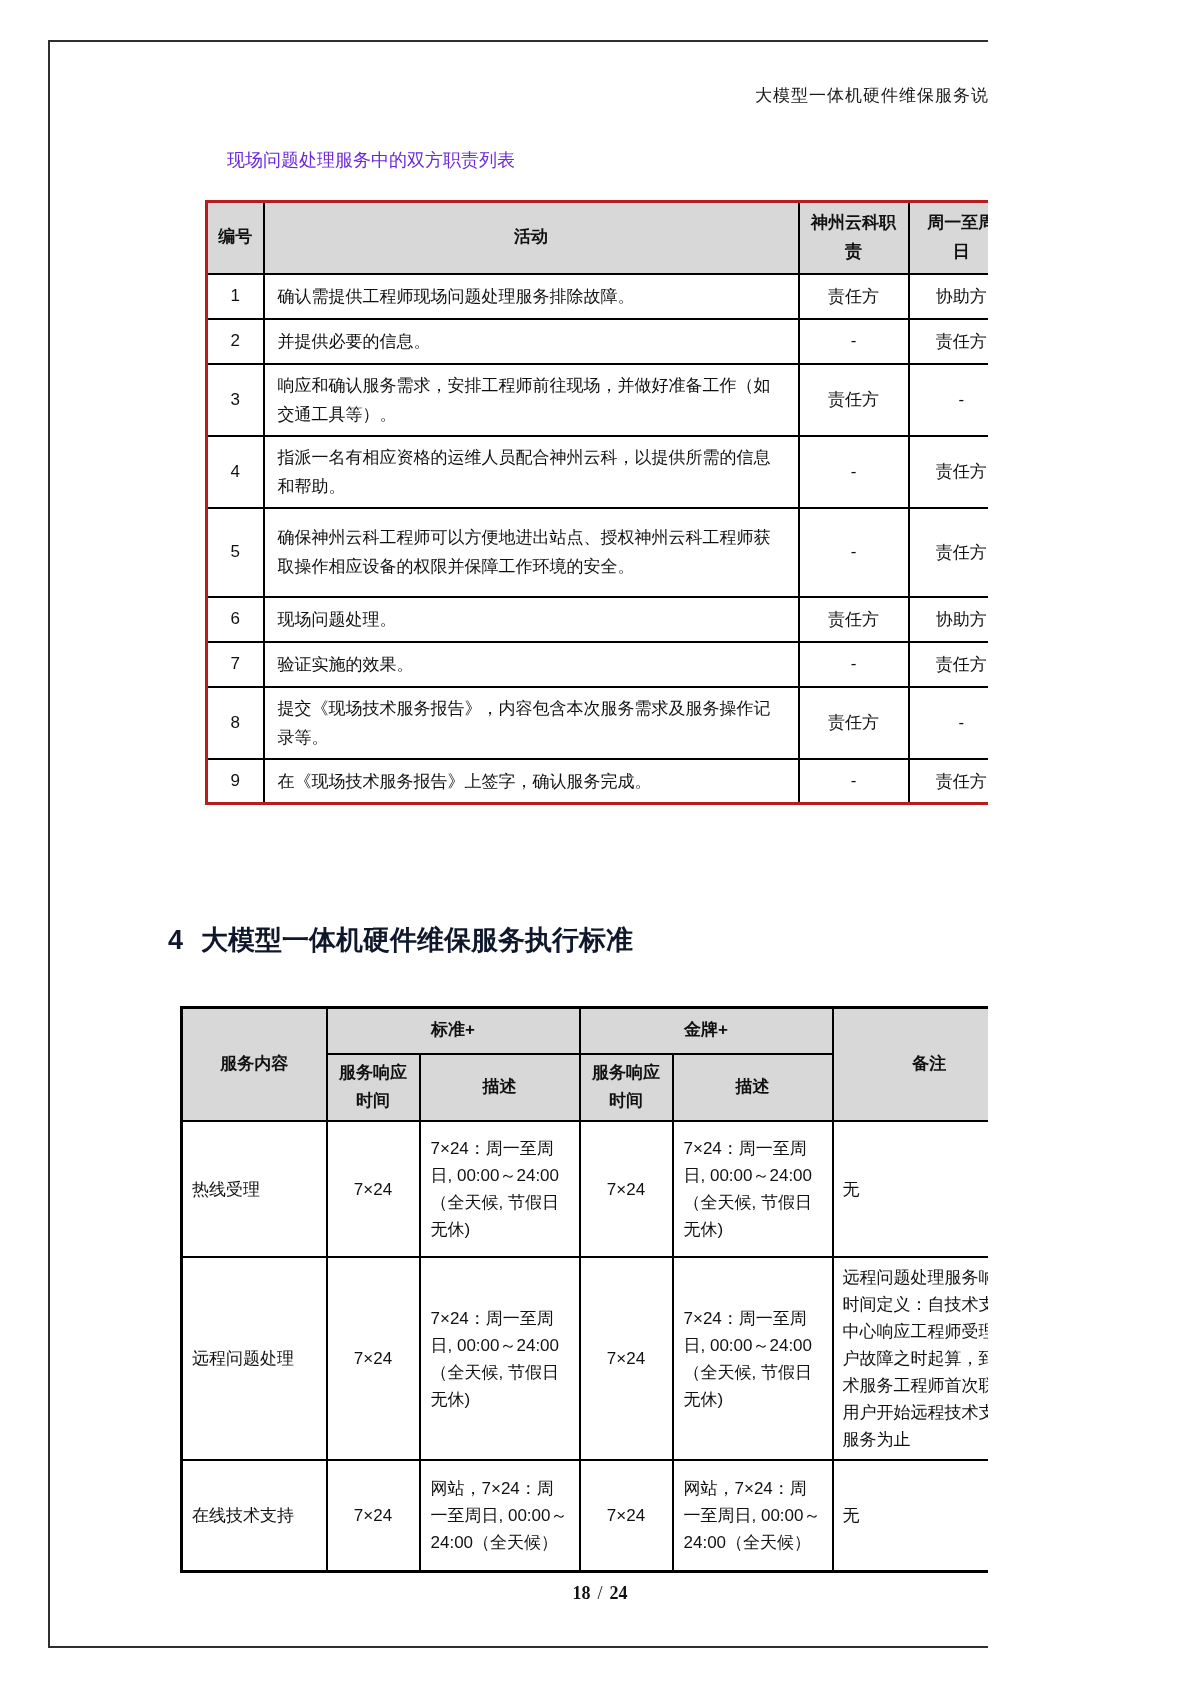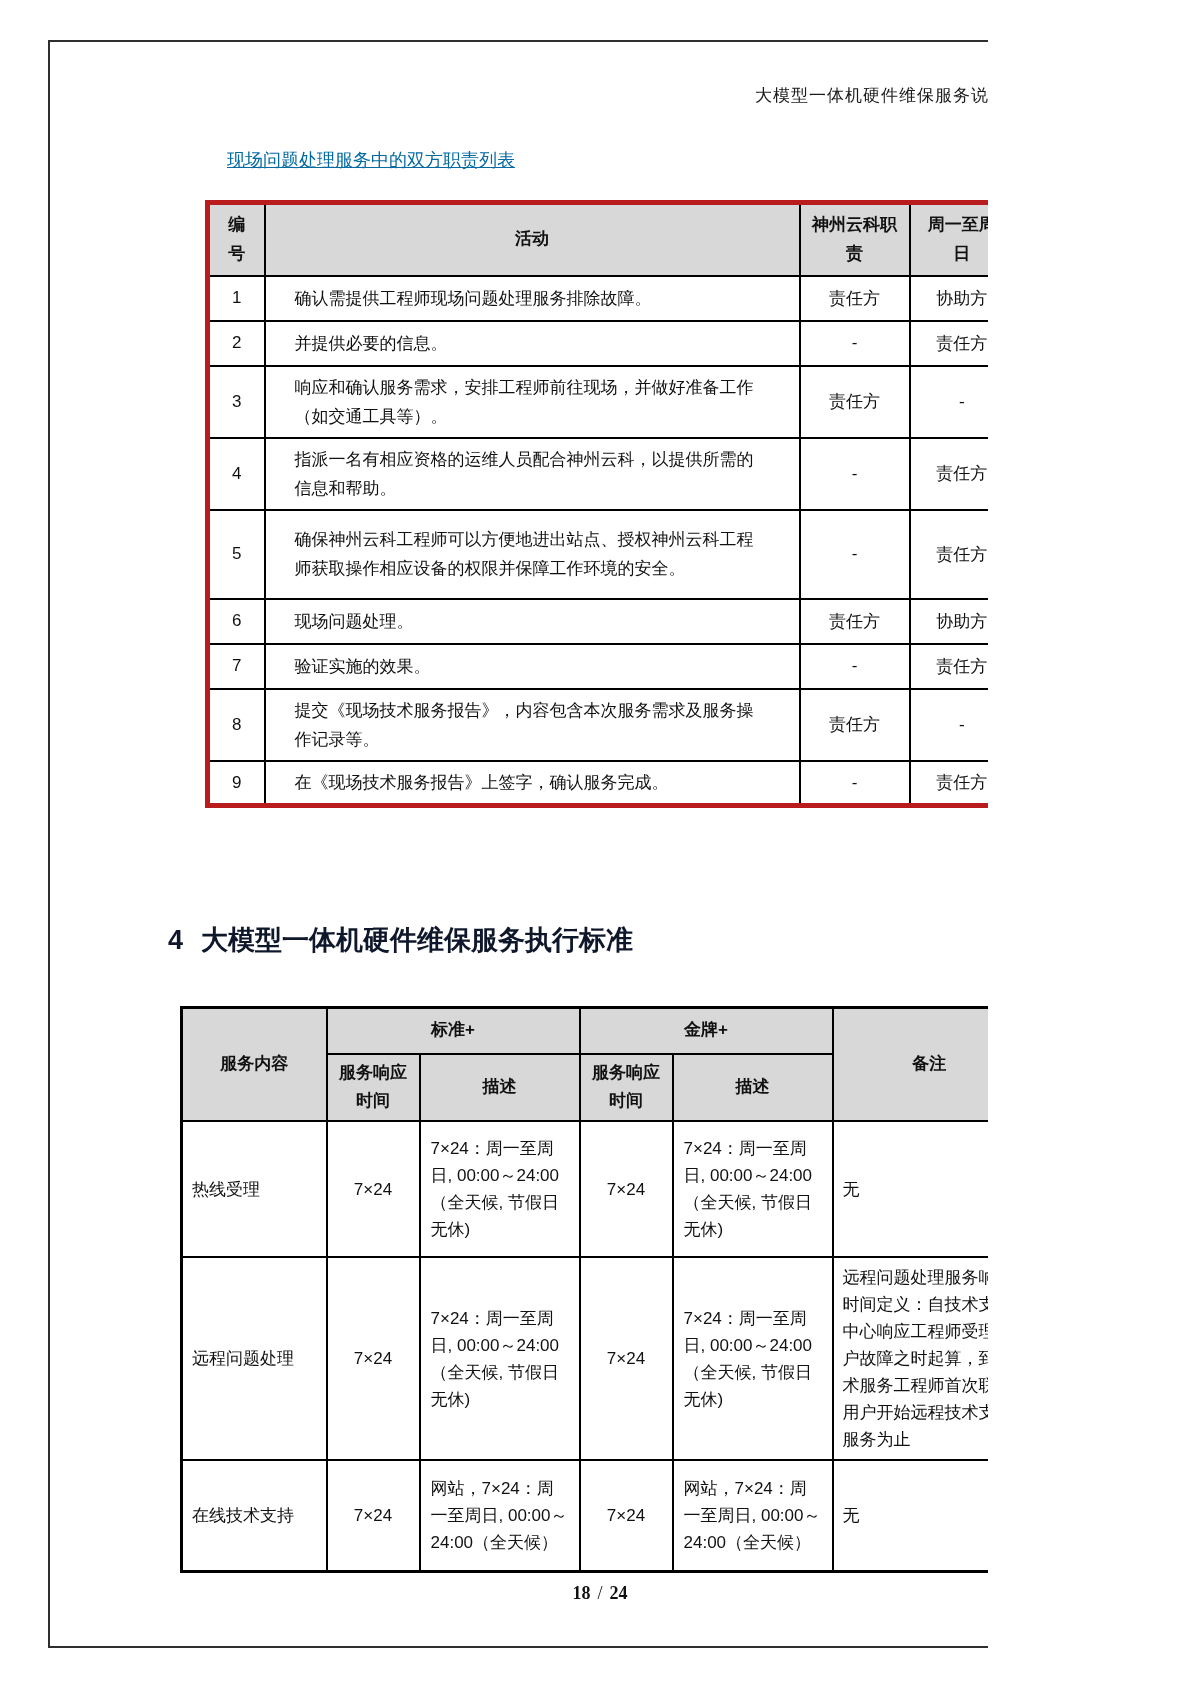--- a/index.html
+++ b/index.html
@@ -9,32 +9,32 @@
   }
   .frame {
     position:absolute; left:48px; top:40px; width:1102px; height:1608px;
     border:2px solid #2f2f2f; box-sizing:border-box;
   }
   .doc-header {
     position:absolute; top:84px; left:0; width:1025px; text-align:right;
     font-family:"Liberation Serif", serif; font-size:17px; letter-spacing:1px; color:#1a1a1a;
   }
   .intro {
-    position:absolute; top:148px; left:227px; font-size:18px; color:#0369a1;text-decoration:underline;
+    position:absolute; top:148px; left:227px; font-size:18px; color:#6d28d9;
   }
   table { border-collapse:collapse; table-layout:fixed; }
   .tbl { position:absolute; background:#fff; }
   .tbl td, .tbl th {
     border:2px solid #000; font-size:17px; font-weight:normal;
     color:#111; box-sizing:border-box; word-break:break-all;
   }
   .tbl th { background:#d8d8d8; font-weight:bold; text-align:center; line-height:1.7; padding:6px 10px; }
-  .tbl1 { left:205px; top:200px; width:808px; border:5px solid #b91c1c; }
+  .tbl1 { left:205px; top:200px; width:808px; border:3px solid #b91c1c; }
   .tbl1 .c-id   { text-align:center; }
-  .tbl1 .c-act  { text-align:left; padding:6px 29px; line-height:29px; }
+  .tbl1 .c-act  { text-align:left; padding:6px 13px; line-height:29px; }
   .tbl1 .c-resp { text-align:center; }
   .tbl1 tr.hrow { height:66px; }
   .tbl1 tr.h1 { height:45px; }
   .tbl1 tr.h2 { height:65px; }
   .tbl1 tr.h3 { height:89px; }
   .section-heading {
     position:absolute; top:922px; left:168px; font-size:27px; font-weight:bold; color:#0f172a;
   }
   .section-heading .num { margin-right:18px; font-weight:bold; }
   .tbl2 { left:180px; top:1006px; width:845px; border:3px solid #000; }

